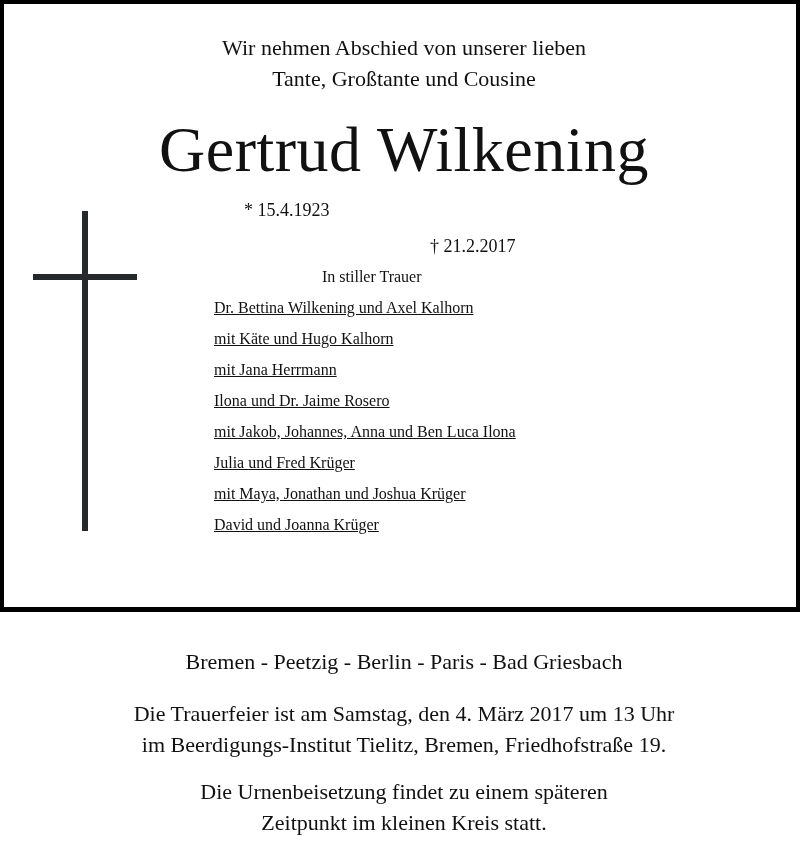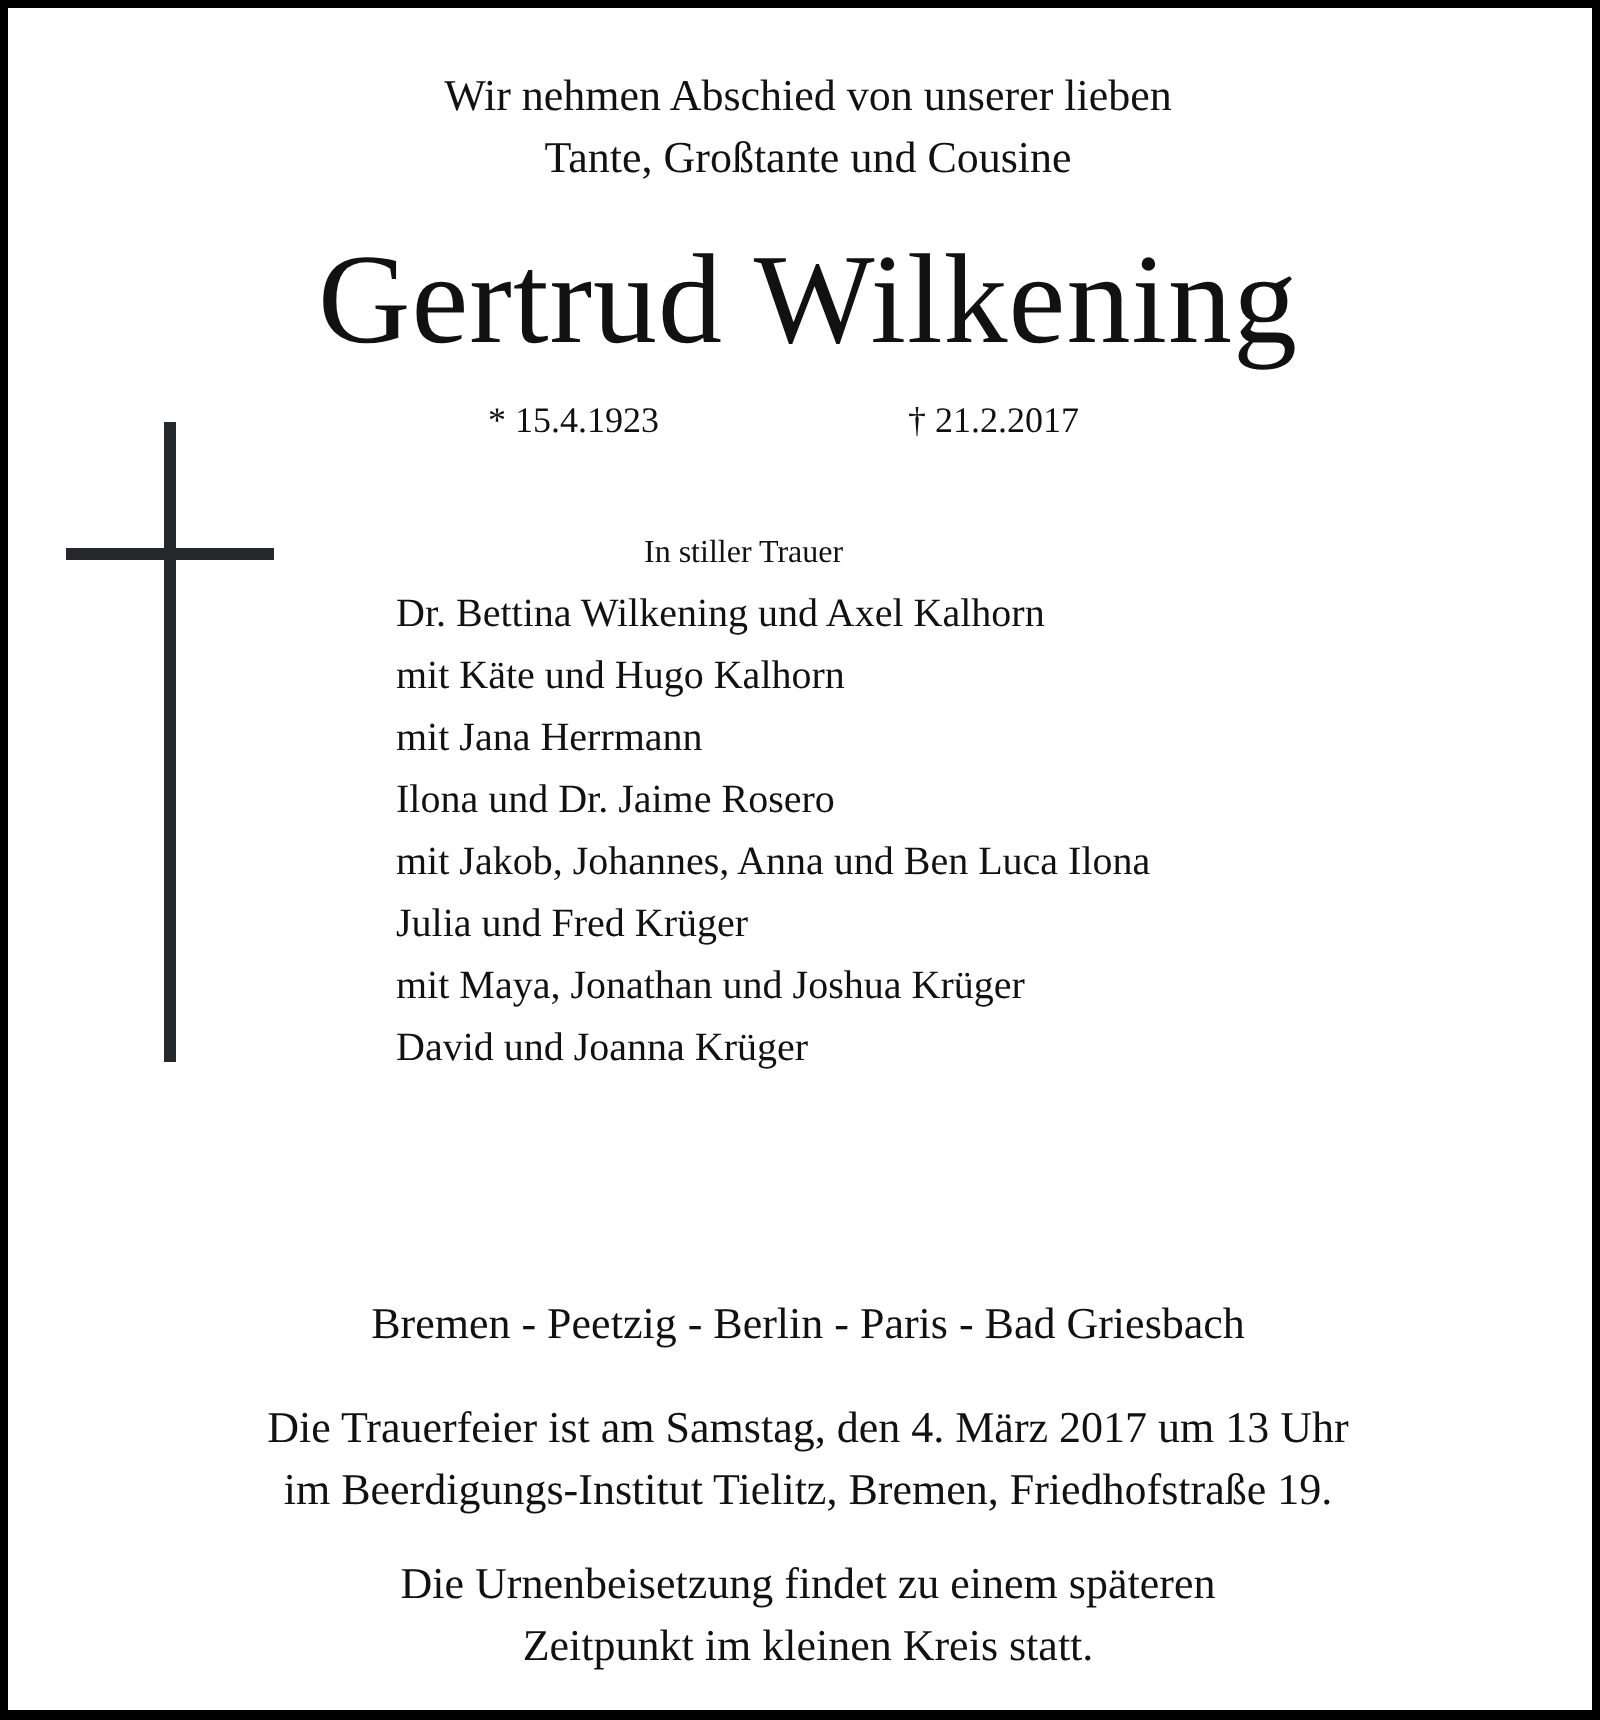--- a/index.html
+++ b/index.html
@@ -1,42 +1,42 @@
 <!DOCTYPE html>
 <html><head>
 <meta charset="utf-8">
 <style>
   html, body { margin:0; padding:0; background:#ffffff; }
   body { width:800px; height:860px; position:relative; overflow:hidden; }
   .frame {
-    position:absolute; left:0; top:0; width:800px; height:860px;
+    position:absolute; left:0; top:0; width:800px; height:612px;
     box-sizing:border-box; border:4px solid #000; border-bottom-width:5px;
     background:#fff;
   }
   .serif { font-family:"Liberation Serif", "DejaVu Serif", serif; color:#111; }
   .intro {
     position:absolute; left:0; width:800px; top:28px;
     text-align:center; font-size:22px; line-height:31px;
   }
   .name {
     position:absolute; left:0; width:800px; top:108px;
     text-align:center; font-size:64px; line-height:76px; letter-spacing:0.5px;
   }
   .dates {
     position:absolute; top:192px; font-size:18px; line-height:28px;
   }
   .born { left:240px; }
-  .died { left:450px; }
+  .died { left:426px;margin-top:36px; }
   .cross-v { position:absolute; left:78px; top:207px; width:6px; height:320px; background:#26292c; }
   .cross-h { position:absolute; left:29px; top:270px; width:104px; height:6px; background:#26292c; }
   .mourning-title {
     position:absolute; left:318px; top:257px; font-size:16px; line-height:31px;
   }
   .mourners {
-    position:absolute; left:194px; top:288px; font-size:20px; line-height:31px;
+    position:absolute; left:210px; top:288px; font-size:16px; line-height:31px;text-decoration:underline;
   }
   .mourner { white-space:nowrap; }
   .places {
     position:absolute; left:0; width:800px; top:642px;
     text-align:center; font-size:22px; line-height:31px;
   }
   .funeral {
     position:absolute; left:0; width:800px; top:694px;
     text-align:center; font-size:22px; line-height:31px;
   }

